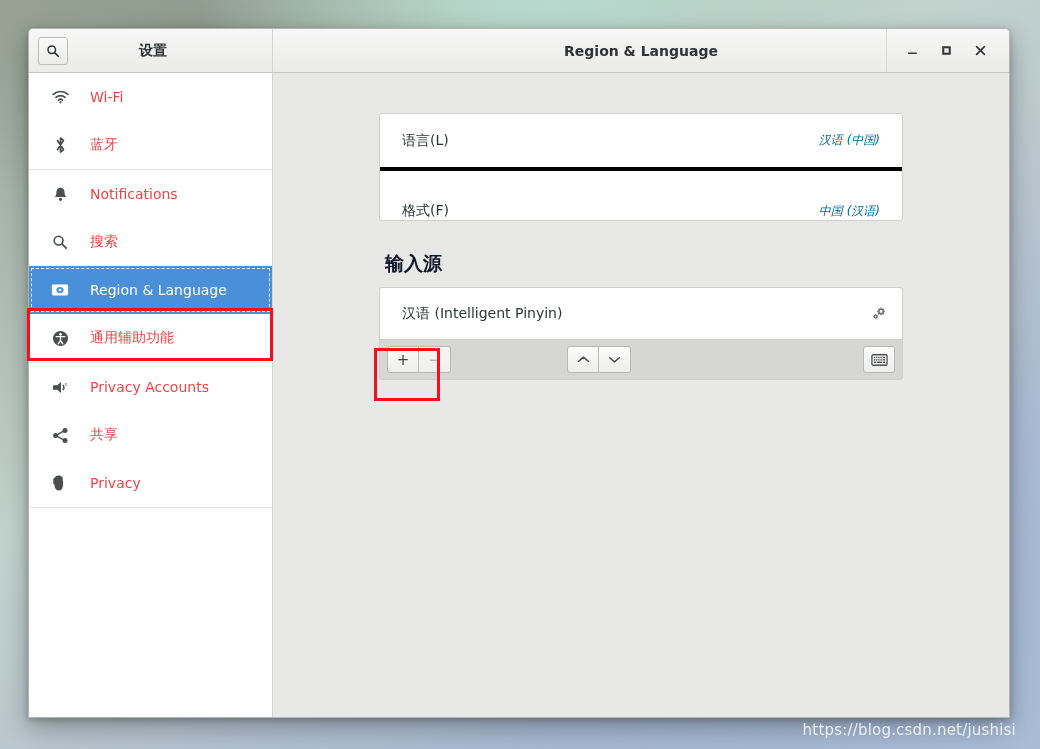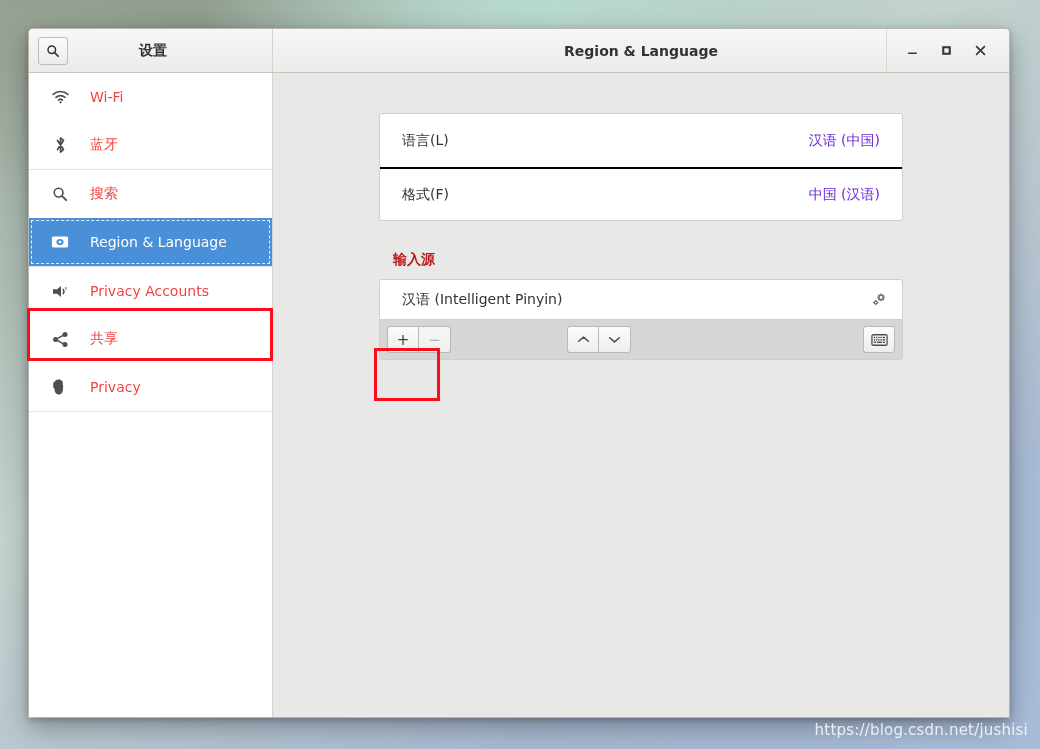--- a/index.html
+++ b/index.html
@@ -166,39 +166,39 @@
     border-radius: 3px;
     overflow: hidden;
   }
   .row {
     height: 53px;
     display: flex;
     align-items: center;
     padding: 0 22px;
     cursor: pointer;
   }
-  .row + .row { border-top: 2px solid #000000; }
+  .row + .row { border-top: 4px solid #000000; align-items: flex-end; }
   .row-label { font-size: 14px; color: #2e3436; }
-  .row-value { margin-left: auto; font-size: 14px; color: #6d28d9; }
+  .row-value { margin-left: auto; font-size: 12px; color: #0369a1; font-style: italic; }
 
   .section-title {
-    font-size: 14px;
+    font-size: 19px;
     font-weight: bold;
-    color: #b91c1c;
-    margin: 30px 0 10px 14px;
+    color: #0f172a;
+    margin: 30px 0 10px 6px;
   }
 
   .is-card {
     background: #ffffff;
     border: 1px solid #cfcfcc;
     border-radius: 3px 3px 0 0;
     border-bottom: none;
   }
   .is-row {
-    height: 39px;
+    height: 51px;
     display: flex;
     align-items: center;
     padding: 0 14px 0 22px;
     cursor: pointer;
   }
   .is-row .is-name { font-size: 14px; color: #2e3436; }
   .is-gear { margin-left: auto; display: flex; align-items: center; cursor: pointer; }
 
   .is-toolbar {
     height: 41px;
@@ -229,21 +229,21 @@
   
   .annot {
     position: absolute;
     border: 3px solid #fc0d1b;
     pointer-events: none;
     z-index: 40;
   }
 
   .watermark {
     position: absolute;
-    right: 12px;
+    right: 24px;
     bottom: 10px;
     font-size: 15px;
     color: rgba(255,255,255,0.82);
     letter-spacing: 0.2px;
     z-index: 30;
   }
 </style>
 </head>
 <body>
 
@@ -306,20 +306,29 @@
             <svg width="13" height="18" viewBox="0 0 12 18">
               <path d="M3 4.5L9 13.5 6 16V2l3 2.5L3 13.5" fill="none" stroke="currentColor" stroke-width="1.7" stroke-linejoin="round" stroke-linecap="round"></path>
             </svg>
           </span>
           <span class="lbl">蓝牙</span>
         </div>
 
         <div class="side-sep"></div>
 
 
+        <div class="side-item">
+          <span class="ico">
+            <svg width="15" height="17" viewBox="0 0 16 17">
+              <path d="M8 1.4c-2.6 0-4.3 1.9-4.3 4.4 0 3.5-1.2 4.6-1.9 5.4h12.4c-.7-.8-1.9-1.9-1.9-5.4 0-2.5-1.7-4.4-4.3-4.4z" fill="currentColor"></path>
+              <circle cx="8" cy="13.6" r="1.7" fill="currentColor"></circle>
+            </svg>
+          </span>
+          <span class="lbl">Notifications</span>
+        </div>
 
         <div class="side-item">
           <span class="ico">
             <svg width="16" height="16" viewBox="0 0 16 16">
               <circle cx="6.6" cy="6.6" r="4.4" fill="none" stroke="currentColor" stroke-width="1.6"></circle>
               <line x1="9.9" y1="9.9" x2="14.2" y2="14.2" stroke="currentColor" stroke-width="1.8" stroke-linecap="round"></line>
             </svg>
           </span>
           <span class="lbl">搜索</span>
         </div>
@@ -328,20 +337,30 @@
           <span class="ico">
             <svg width="18" height="14" viewBox="0 0 18 14">
               <rect x="0.9" y="1.6" width="16.2" height="10.8" rx="1.3" fill="currentColor"></rect>
               <ellipse cx="9" cy="7" rx="3.6" ry="3.1" fill="#4a90d9"></ellipse>
               <circle cx="9" cy="7" r="1.35" fill="currentColor"></circle>
             </svg>
           </span>
           <span class="lbl">Region &amp; Language</span>
         </div>
 
+        <div class="side-item">
+          <span class="ico">
+            <svg width="17" height="17" viewBox="0 0 18 18">
+              <circle cx="9" cy="9" r="8" fill="currentColor"></circle>
+              <circle cx="9" cy="4.6" r="1.45" fill="#ffffff"></circle>
+              <path d="M4.4 7h9.2M9 7v4M9 11l-2.4 3.6M9 11l2.4 3.6" stroke="#ffffff" stroke-width="1.45" stroke-linecap="round" fill="none"></path>
+            </svg>
+          </span>
+          <span class="lbl">通用辅助功能</span>
+        </div>
 
         <div class="side-sep"></div>
 
         <div class="side-item">
           <span class="ico">
             <svg width="18" height="15" viewBox="0 0 18 15">
               <path d="M2 5.2h4.2L10 2v11L6.2 9.8H2z" fill="currentColor"></path>
               <path d="M12.2 5.4a3.6 3.6 0 0 1 0 4.2" fill="none" stroke="currentColor" stroke-width="1.5" stroke-linecap="round"></path>
               <text x="13.6" y="5.6" font-size="5.2" fill="currentColor" font-family="DejaVu Sans, sans-serif">s</text>
             </svg>

